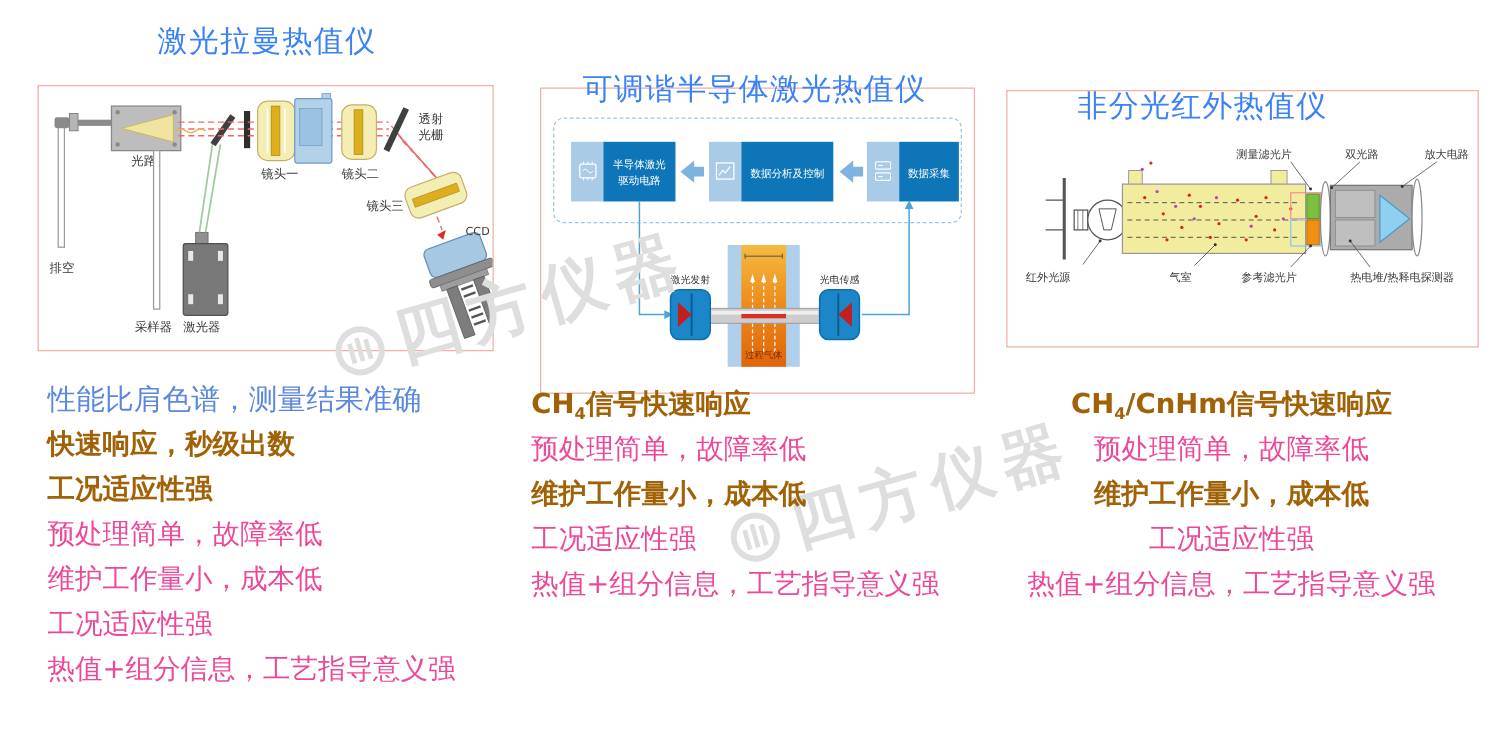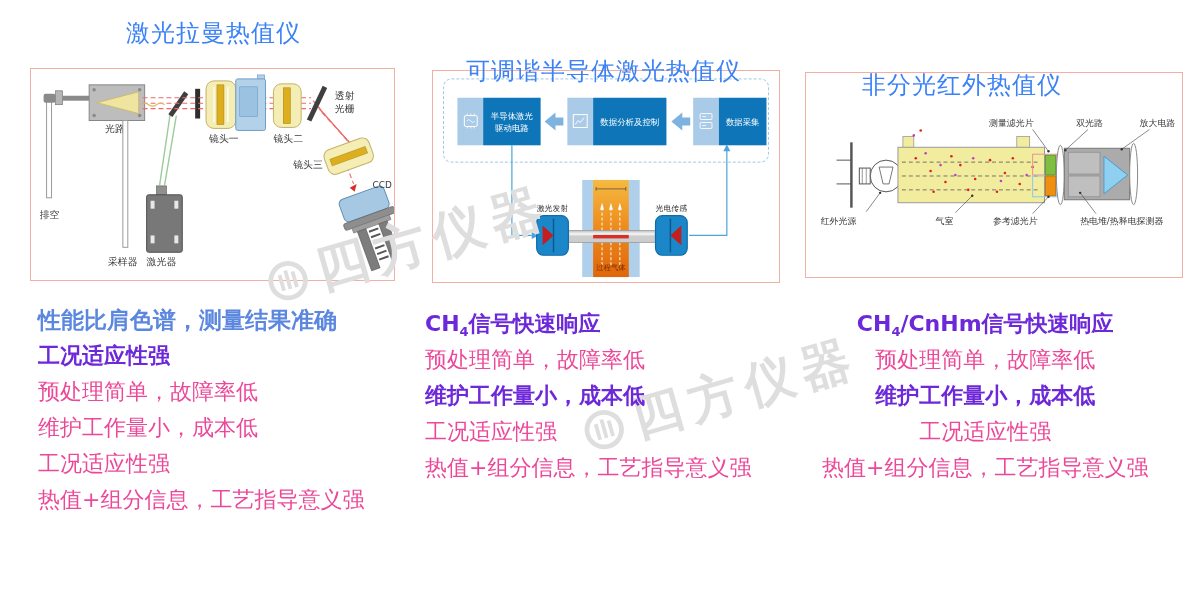--- a/index.html
+++ b/index.html
@@ -14,34 +14,34 @@
   }
   #title-1 { left:30px;  width:367px; top:17px; }
   #title-2 { left:425px; width:357px; top:23px;margin-top:32px; }
   #title-3 { left:772px; width:380px; top:23px;margin-top:46px; }
 
   .dbox {
     position:absolute; z-index:1; background:#fff;
     border:1px solid var(--diagram_border,#F2AFA4);
   }
   #dbox-1 { left:30px;  top:68px; width:365px; height:213px; }
-  #dbox-2 { left:432px; top:70px; width:348px; height:213px; }
+  #dbox-2 { left:432px; top:70px; width:348px; height:245px; }
   #dbox-3 { left:805px; top:72px; width:378px; height:206px; }
   .dbox svg { display:block; width:100%; height:100%; }
 
   .features { position:absolute; z-index:4; display:flex; flex-direction:column; }
   #features-1 { left:38px;  top:302px; }
   #features-2 { left:425px; top:306px; }
   #features-3 { left:822px; top:306px;align-items:center; }
   .feature {
     font-size:22px; line-height:36px; height:36px;
     color:#ec4899; white-space:nowrap;
   }
-  .em-bold { font-weight:bold; color:#6d28d9; }
-  .em-blue { font-weight:bold; color:var(--accent_blue,#5B87DE); font-size:23px; }
+  .em-bold { font-weight:bold; color:#a16207; }
+  .em-blue { font-weight:normal; color:var(--accent_blue,#5B87DE); font-size:23px; }
   .feature sub { font-size:13px; font-weight:bold; }
 
   .watermark {
     position:absolute; z-index:2; display:flex; align-items:center; gap:8px;
     color:var(--watermark_gray,#DEDEDE); font-weight:bold; font-size:52px;
     letter-spacing:8px; white-space:nowrap;
     transform:rotate(-16deg); transform-origin:left center;
     pointer-events:none; user-select:none;
   }
   #watermark-1 { left:266px; top:252px; }
@@ -349,20 +349,21 @@
     <text class="dlabel9" x="188" y="153">参考滤光片</text>
 
     <path d="M292,142 L276,121" stroke="#555555" stroke-width="0.7" fill="none"></path>
     <circle cx="276" cy="121" r="1.2" fill="#333333"></circle>
     <text class="dlabel9" x="276" y="153">热电堆/热释电探测器</text>
   </svg>
 </div>
 
 <div class="features" id="features-1">
   <div class="feature em-blue">性能比肩色谱，测量结果准确</div>
+  <div class="feature em-bold">快速响应，秒级出数</div>
   <div class="feature em-bold">工况适应性强</div>
   <div class="feature">预处理简单，故障率低</div>
   <div class="feature">维护工作量小，成本低</div>
   <div class="feature">工况适应性强</div>
   <div class="feature">热值+组分信息，工艺指导意义强</div>
 </div>
 
 <div class="features" id="features-2">
   <div class="feature em-bold"><span>CH</span><sub>4</sub><span>信号快速响应</span></div>
   <div class="feature">预处理简单，故障率低</div>

